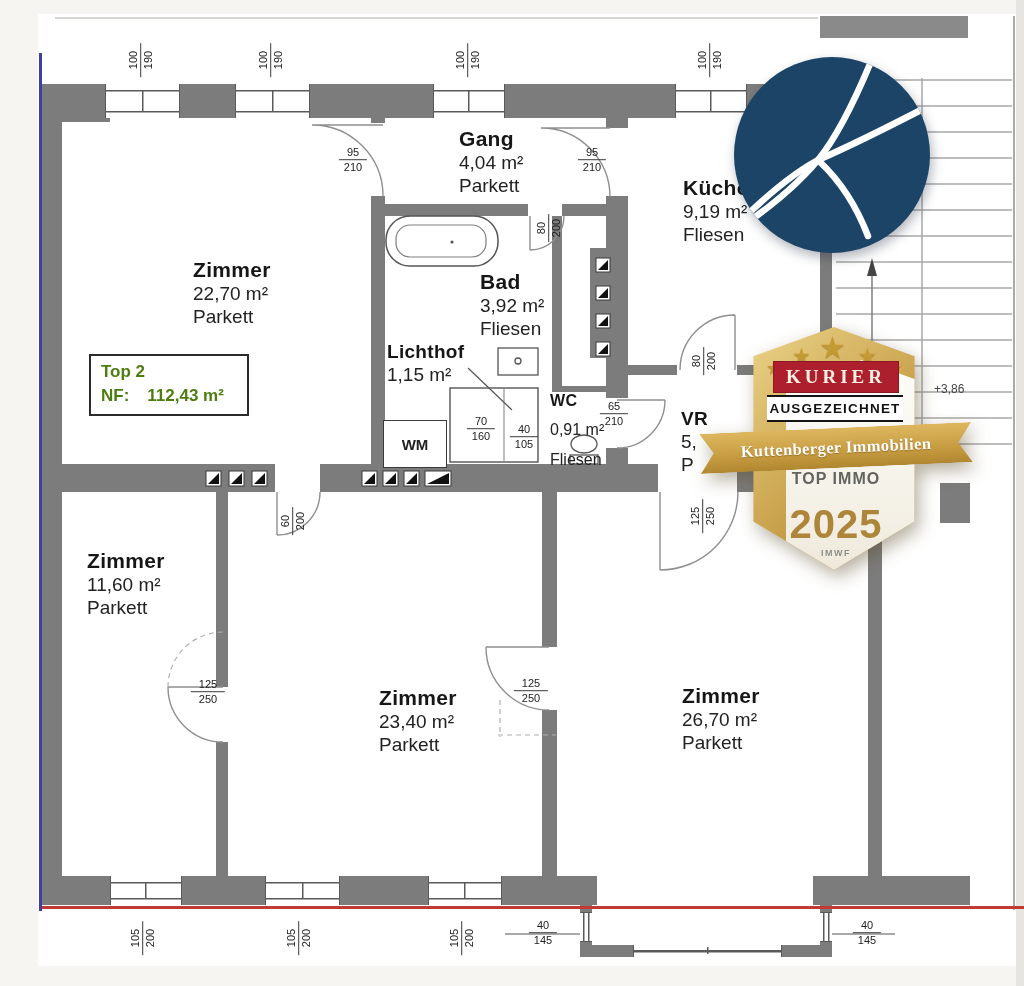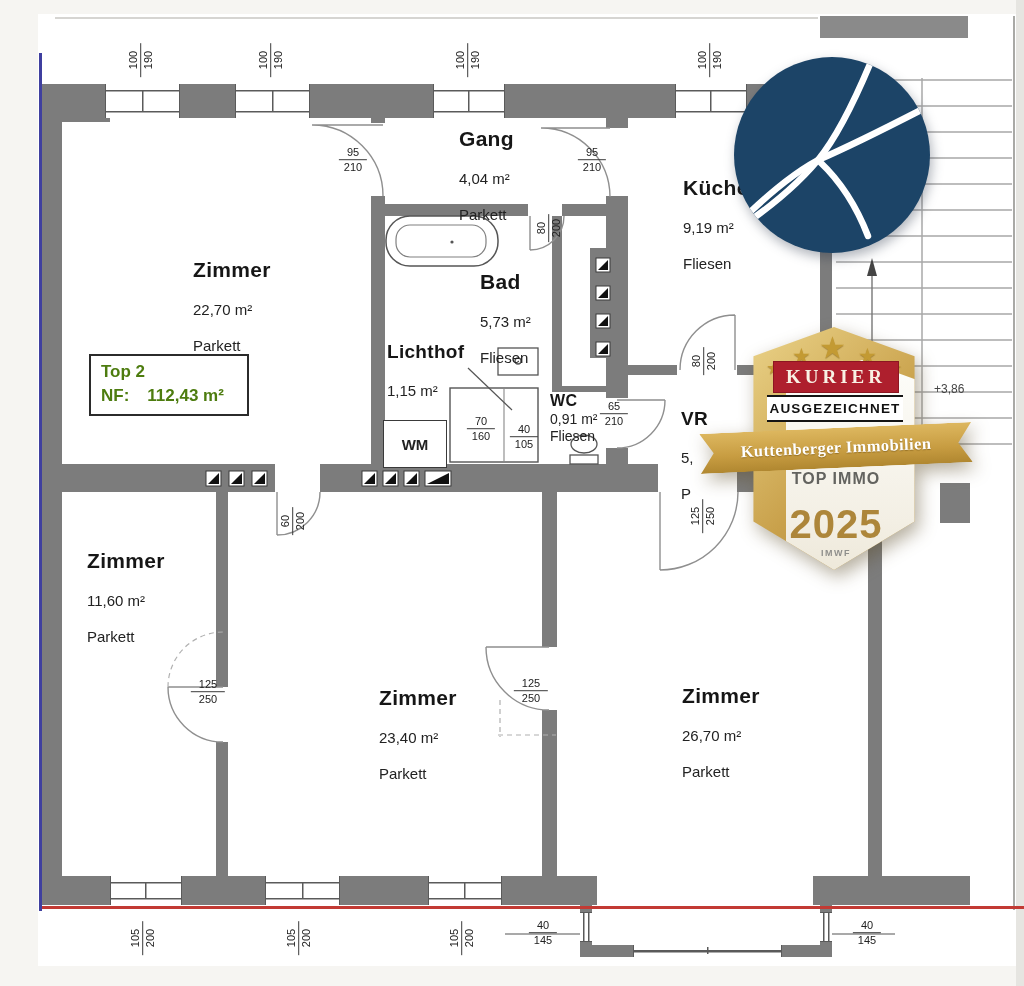--- a/index.html
+++ b/index.html
@@ -15,23 +15,23 @@
     background-position:0 6px,0 calc(100% - 6px),50% 50%;
     background-repeat:no-repeat;}
   .win-v{border-top:1.5px solid #5a5a5a;border-bottom:1.5px solid #5a5a5a;
     background-image:linear-gradient(#5a5a5a,#5a5a5a),linear-gradient(#5a5a5a,#5a5a5a);
     background-size:1.5px 100%,1.5px 100%;
     background-position:3px 0,calc(100% - 3px) 0;
     background-repeat:no-repeat;}
   
   .room-label{position:absolute;color:#161616;line-height:1.15;z-index:12;}
   .room-label .nm{font-size:21px;font-weight:bold;letter-spacing:.3px;}
-  .room-label .ar,.room-label .fl{font-size:15px;margin-top:19px;color:#222;}
+  .room-label .ar,.room-label .fl{font-size:19px;margin-top:1px;color:#222;}
   .room-label.small .nm{font-size:16px;}
-  .room-label.small .ar,.room-label.small .fl{font-size:14px;margin-top:1px;}
+  .room-label.small .ar,.room-label.small .fl{font-size:16px;margin-top:11px;}
   .cfrac{position:absolute;display:flex;flex-direction:column;align-items:center;
     font-size:11px;color:#222;line-height:1.3;z-index:12;white-space:nowrap;
     transform:translate(-50%,-50%);}
   .cfrac.rot{transform:translate(-50%,-50%) rotate(-90deg);}
   .cfrac .t{border-bottom:1.4px solid #3a3a3a;padding:0 8px;}
   .cfrac .b{padding:0 2px;}
   .unitbox{position:absolute;left:89px;top:354px;width:156px;height:58px;border:2.2px solid #2b2b2b;
     background:#fff;z-index:12;color:#4d7c0f;}
   .unitbox .l1{font-size:17px;font-weight:bold;margin:6px 0 4px 10px;}
   .unitbox .l2{font-size:17px;font-weight:bold;margin-left:10px;display:flex;gap:18px;}
@@ -224,21 +224,21 @@
     <div class="ar">22,70 m²</div>
     <div class="fl">Parkett</div>
   </div>
   <div class="room-label" style="left:459px;top:127px">
     <div class="nm">Gang</div>
     <div class="ar">4,04 m²</div>
     <div class="fl">Parkett</div>
   </div>
   <div class="room-label" style="left:480px;top:270px">
     <div class="nm">Bad</div>
-    <div class="ar">5,73 m²</div>
+    <div class="ar">3,92 m²</div>
     <div class="fl">Fliesen</div>
   </div>
   <div class="room-label" style="left:683px;top:176px">
     <div class="nm">Küche</div>
     <div class="ar">9,19 m²</div>
     <div class="fl">Fliesen</div>
   </div>
   <div class="room-label" style="left:387px;top:341px">
     <div class="nm" style="font-size:19px">Lichthof</div>
     <div class="ar">1,15 m²</div>

